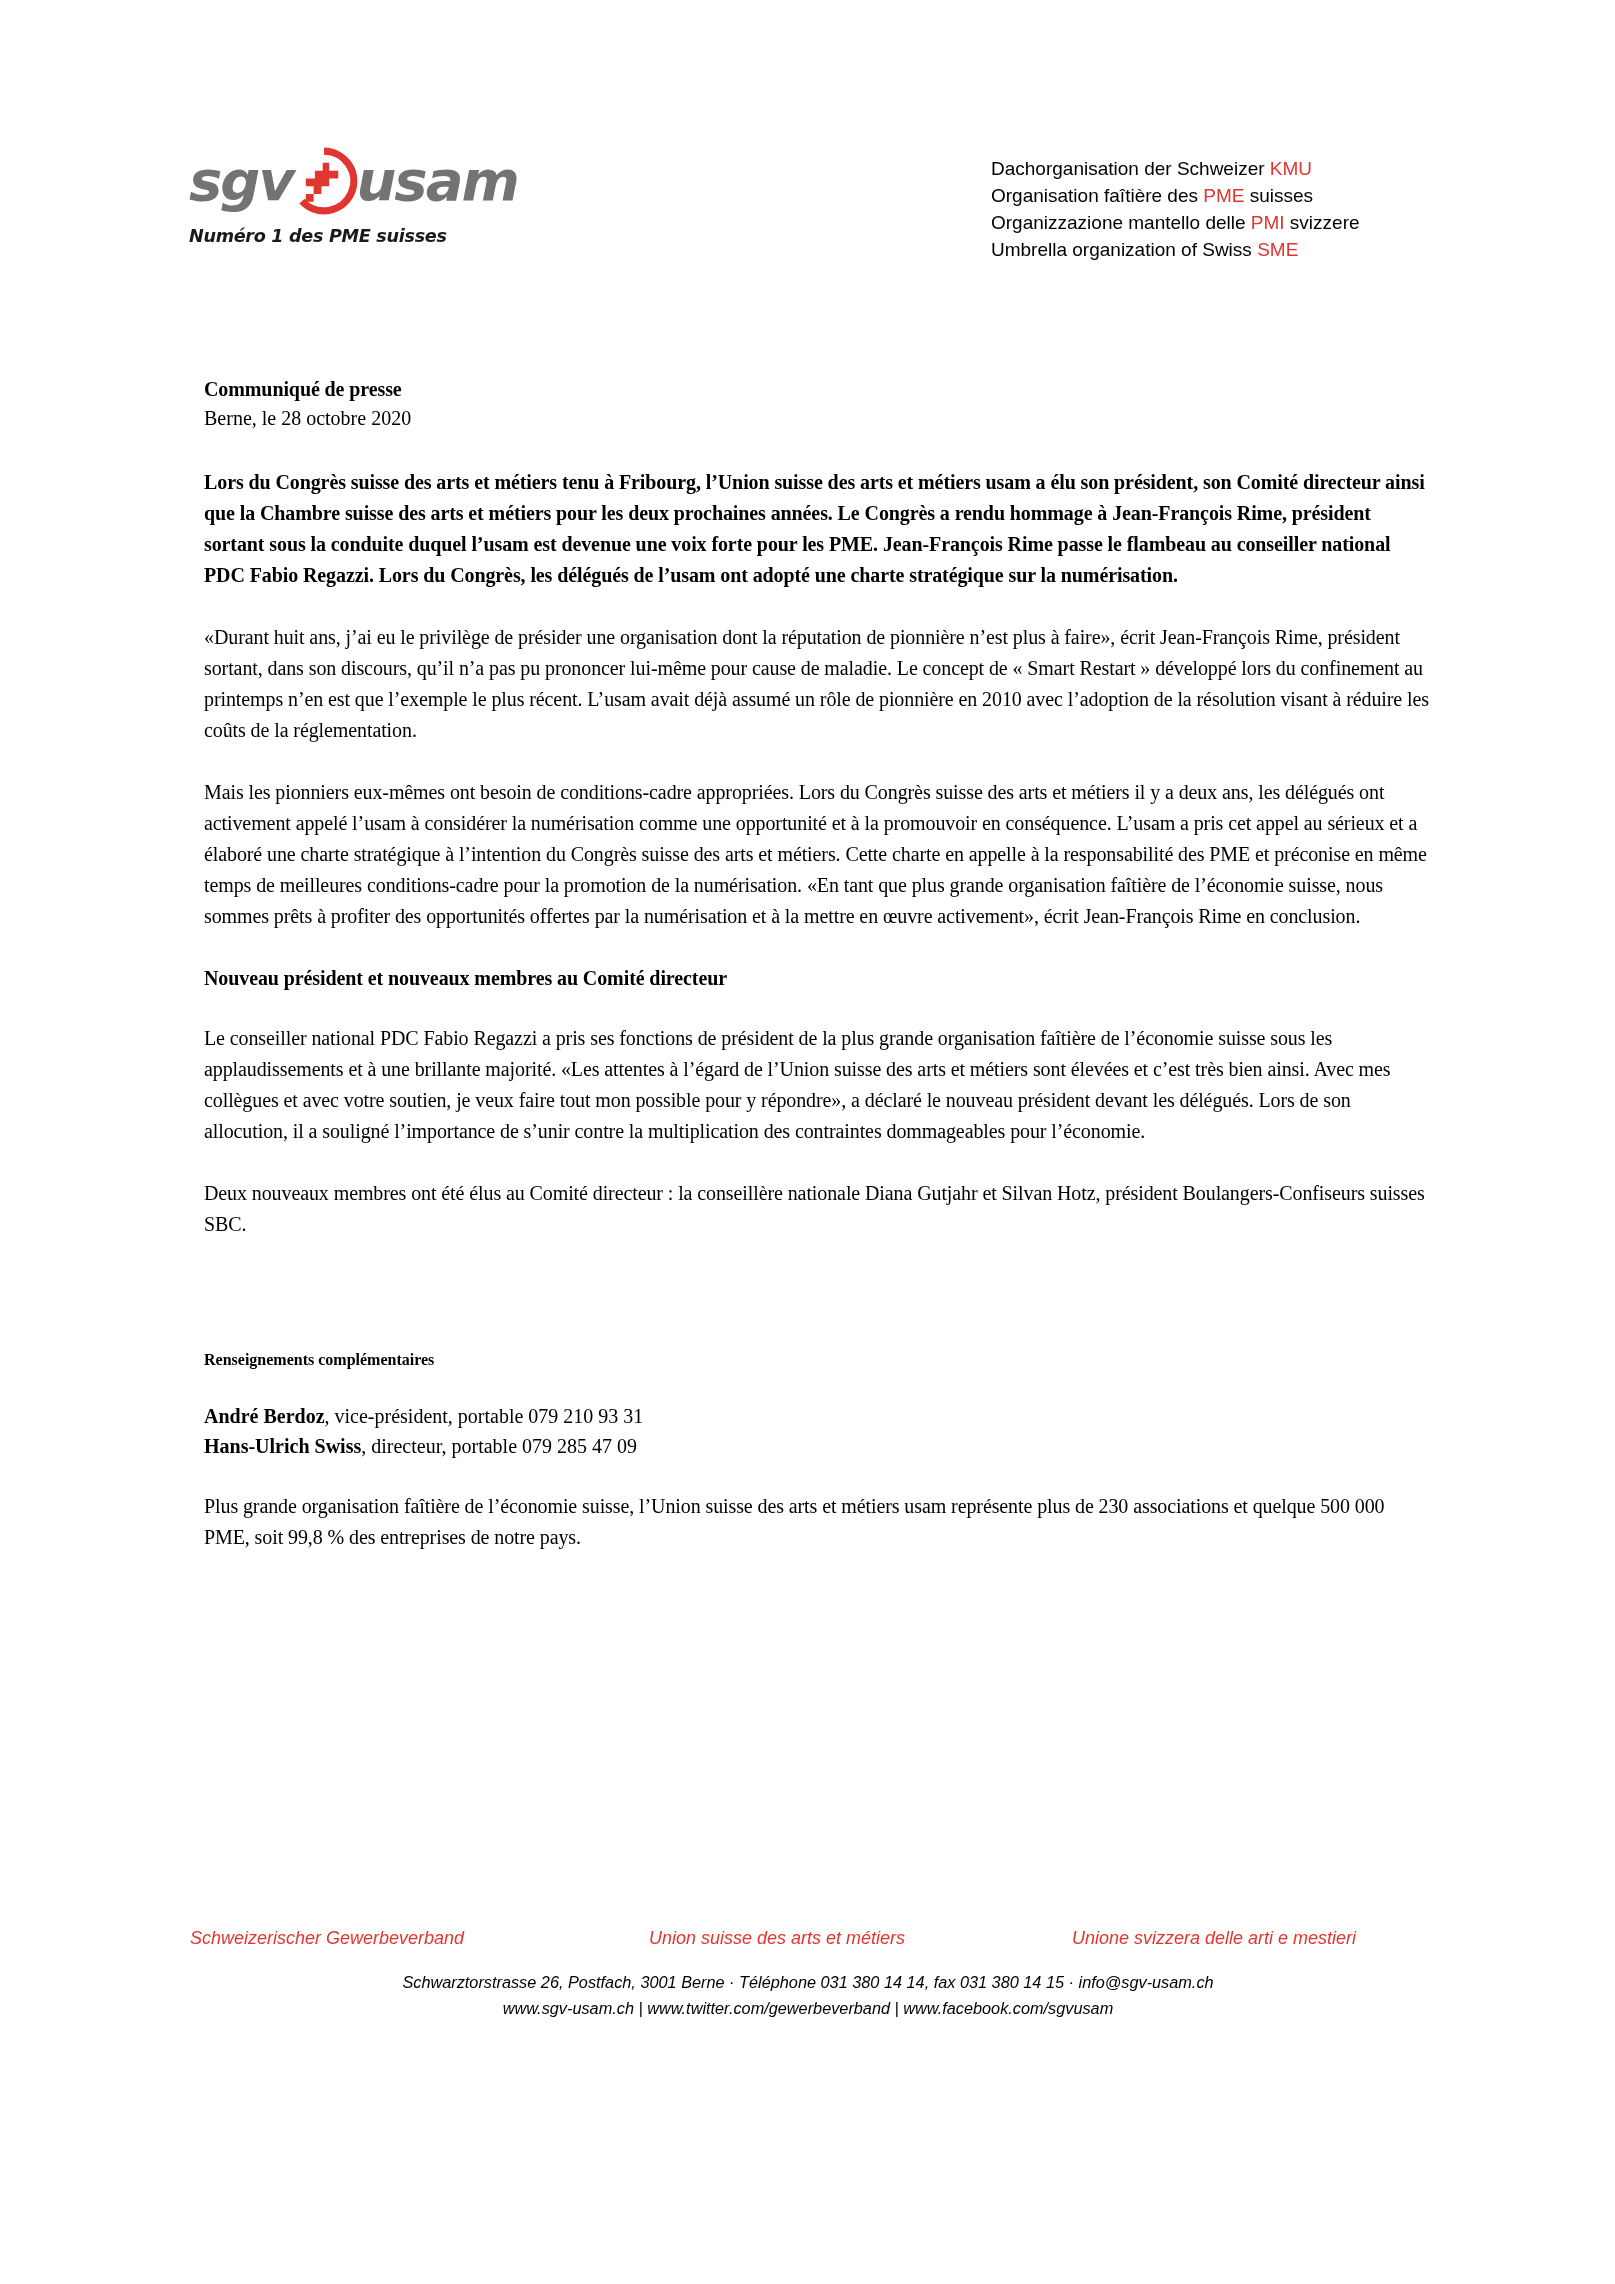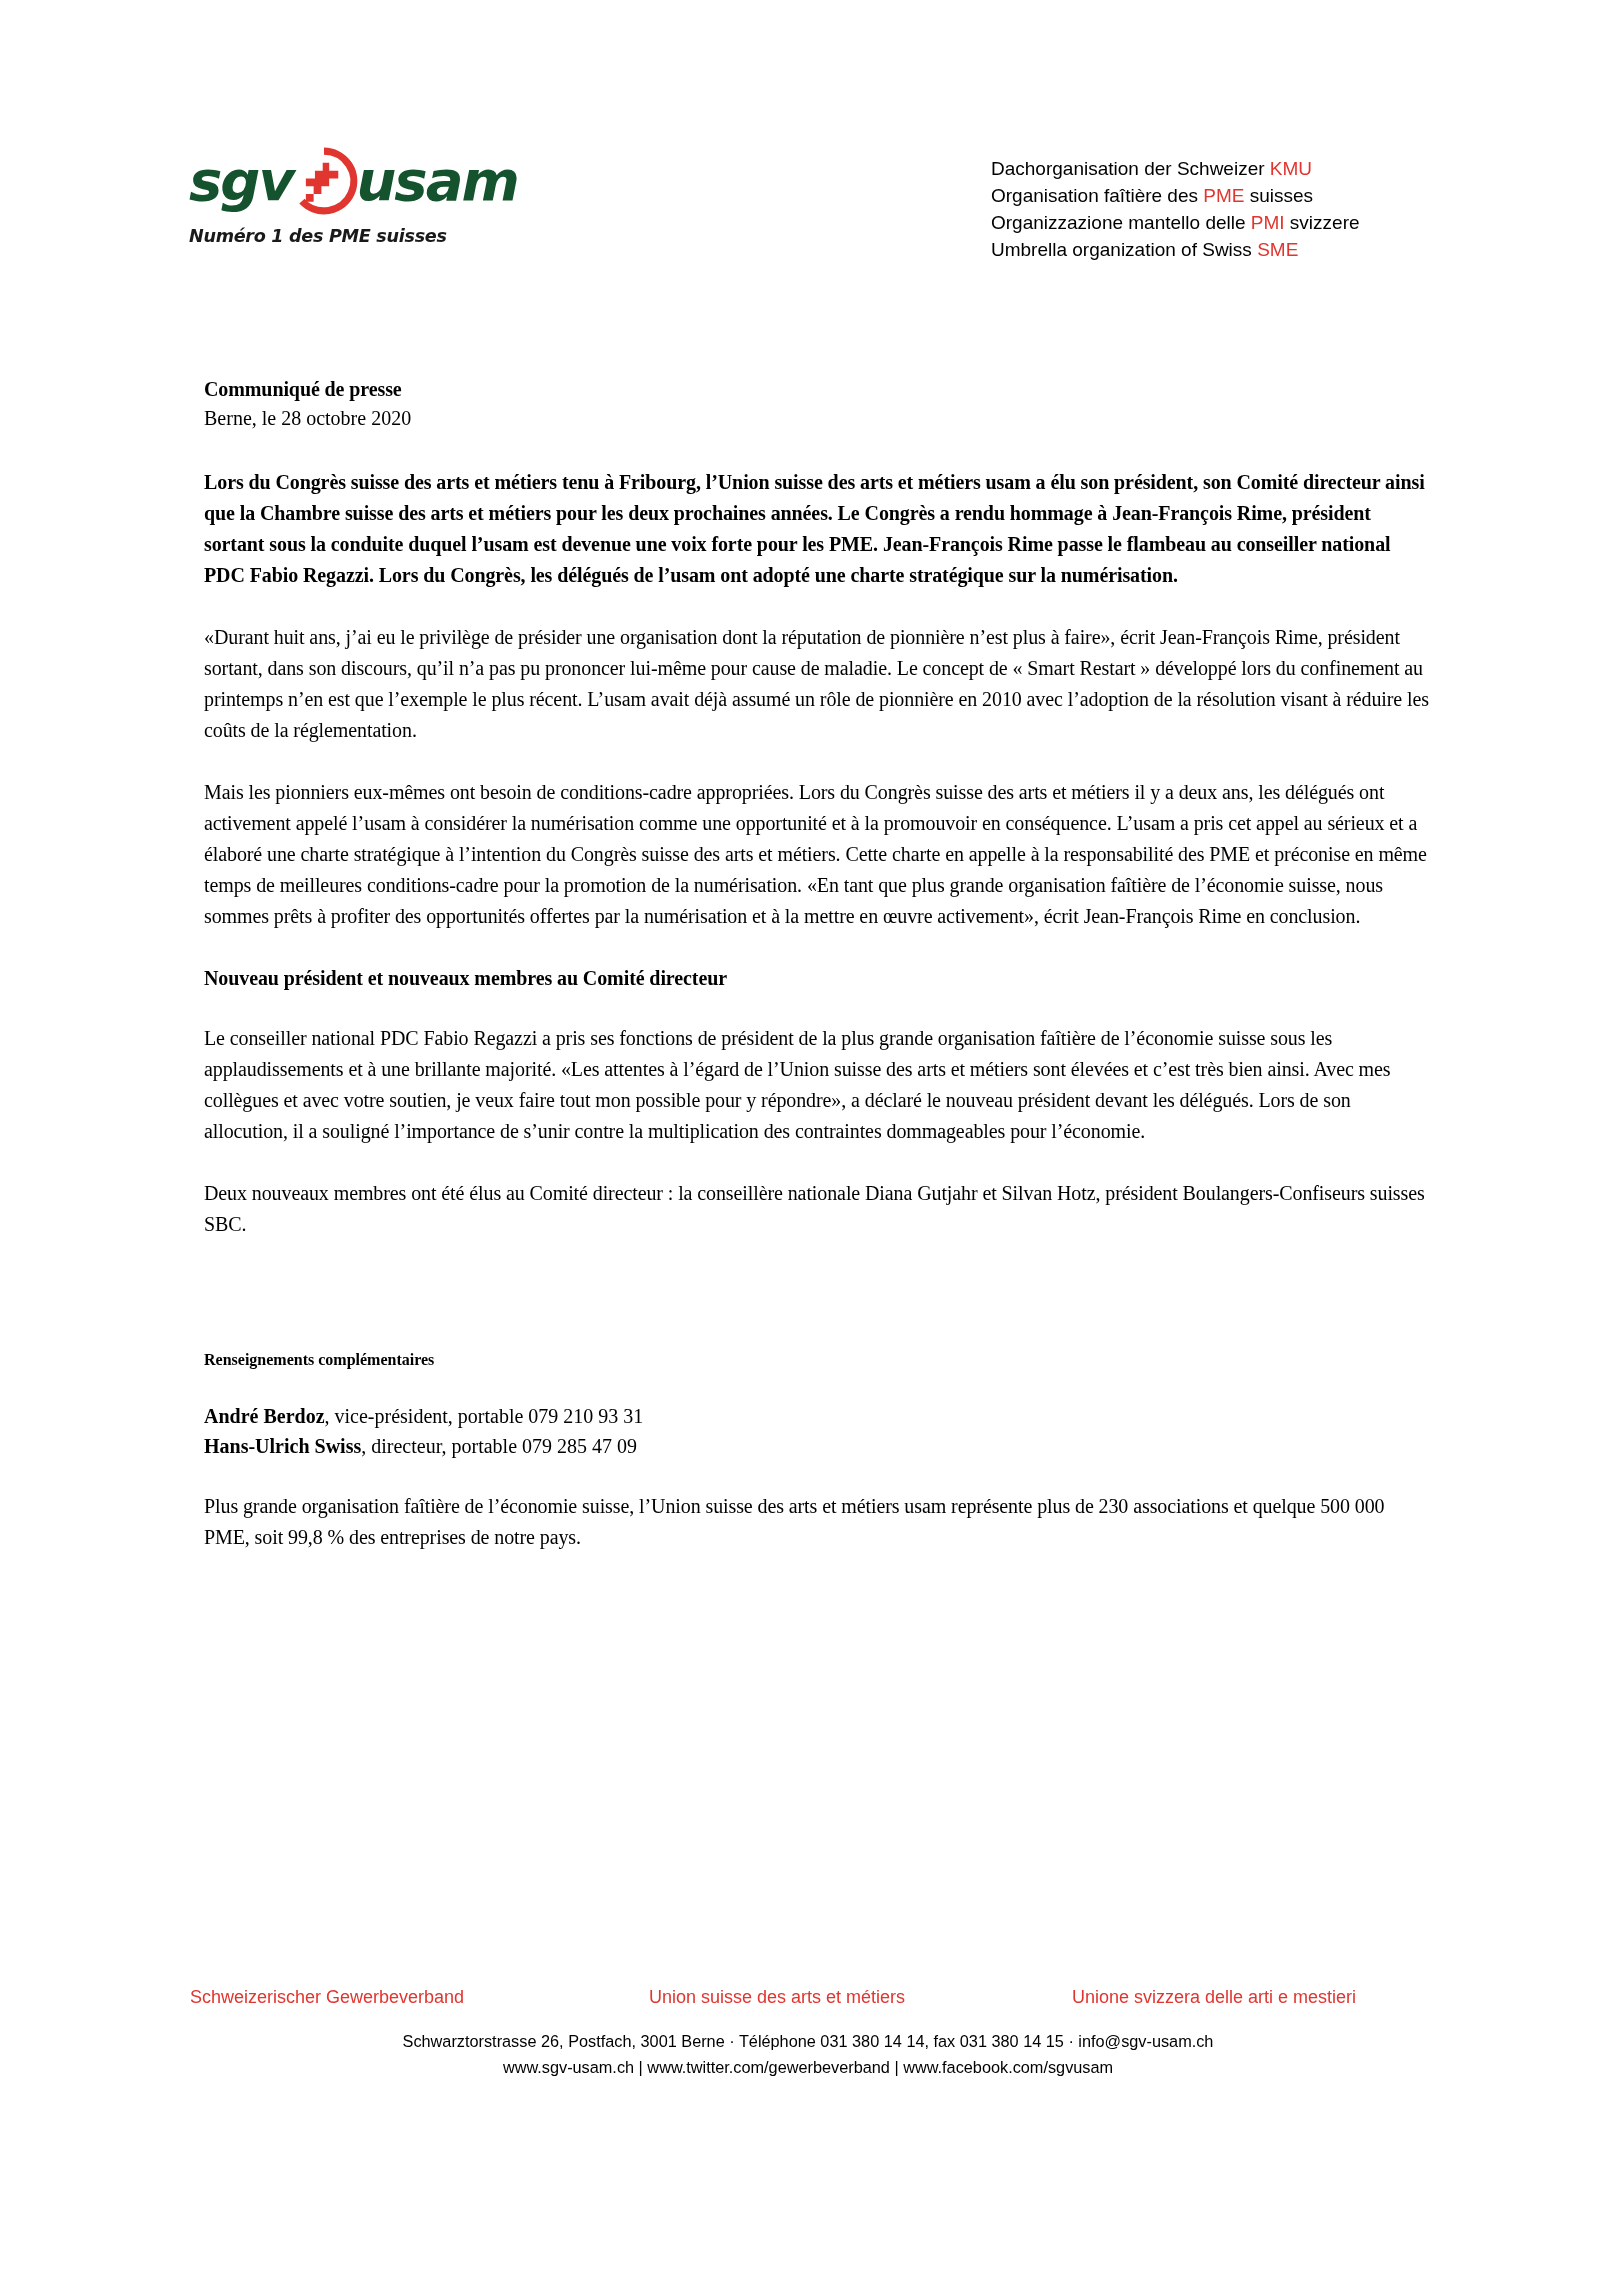--- a/index.html
+++ b/index.html
@@ -39,21 +39,21 @@
     display: flex;
     align-items: center;
     height: 72px;
   }
   .logo-word {
     font-family: "DejaVu Sans", sans-serif;
     font-size: 56px;
     font-weight: 700;
     font-style: italic;
     letter-spacing: -2px;
-    color: #14532d;
+    color: #737373;
     line-height: 1;
   }
   .logo-mark {
     width: 70px;
     height: 70px;
     position: relative;
     margin: 0 -2.6px 0 -3.9px;
     flex: none;
   }
   .logo-mark svg { display: block; }
@@ -134,21 +134,22 @@
     line-height: 30px;
   }
   .contact-line b { font-weight: 700; }
   .contact-block { margin-bottom: 30px; }
 
   
   .footer {
     position: absolute;
     left: 0;
     right: 0;
-    top: 1987px;
+    top: 1928px;
+    font-style: italic;
   }
   .footer-langs {
     position: relative;
     height: 34px;
     color: #e1352f;
     font-size: 18px;
   }
   .footer-langs span { position: absolute; top: 0; }
   .fl-de { left: 190px; }
   .fl-fr { left: 649px; }

